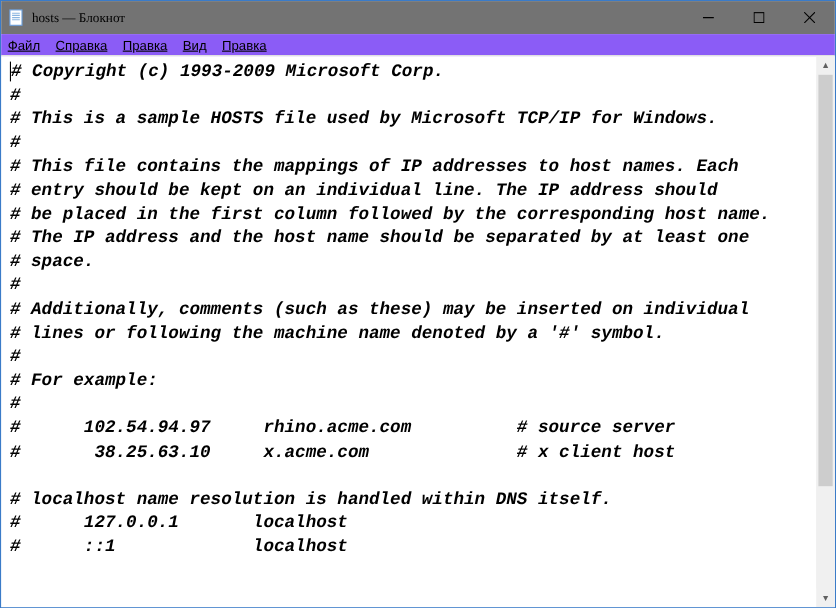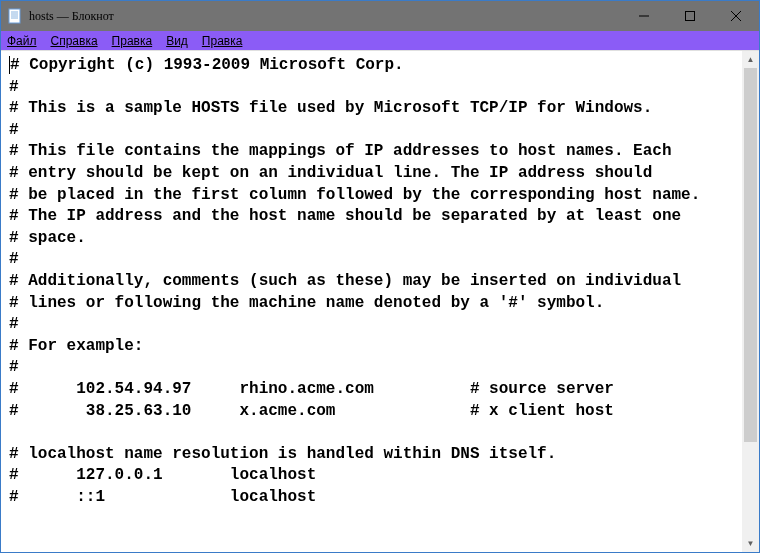--- a/index.html
+++ b/index.html
@@ -5,21 +5,21 @@
     * { margin:0; padding:0; box-sizing:border-box; }
     body { font-family:"Segoe UI",Tahoma,sans-serif; font-size:12px; background:#fff; width:760px; height:553px; border:1px solid #3a7bc8; display:flex; flex-direction:column; overflow:hidden; }
     .titlebar { height:30px; background:#737373; display:flex; align-items:center; padding-left:6px;font-family:Liberation Serif, serif; }
     .titlebar .app-icon { width:16px; height:16px; margin-right:6px; display:flex; align-items:center; justify-content:center; }
     .titlebar .title { flex:1; font-size:12px; color:#000; }
     .win-controls { display:flex; height:100%; }
     .win-btn { width:46px; height:30px; display:flex; align-items:center; justify-content:center; cursor:default; }
     .menubar { height:20px; background:#8b5cf6; display:flex; align-items:center; padding-left:6px; gap:14px; border-bottom:1px solid #e0e0e0; }
     .menu-item { font-size:12px; color:#000; text-decoration:underline; cursor:default; }
     .content-wrap { flex:1; display:flex; overflow:hidden; position:relative; }
-    .content { flex:1; padding:4px 6px 4px 8px; font-family:"Courier New",monospace; font-size:16px; font-weight:bold; line-height:1.35; color:#000; white-space:pre; overflow:hidden; }
+    .content { flex:1; padding:4px 6px 4px 8px; font-family:"Courier New",monospace; font-size:16px; font-weight:bold; line-height:1.35; color:#000; white-space:pre; overflow:hidden;font-style:italic; }
     .scrollbar { width:17px; background:#f0f0f0; display:flex; flex-direction:column; }
     .sb-arrow { height:17px; display:flex; align-items:center; justify-content:center; color:#606060; font-size:8px; cursor:default; }
     .sb-track { flex:1; background:#f0f0f0; position:relative; }
     .sb-thumb { position:absolute; top:0; left:2px; right:2px; height:80%; background:#cdcdcd; }
     .caret { border-left:1px solid #000; }
   </style>
 </head>
 <body>
 
 <div class="titlebar">

